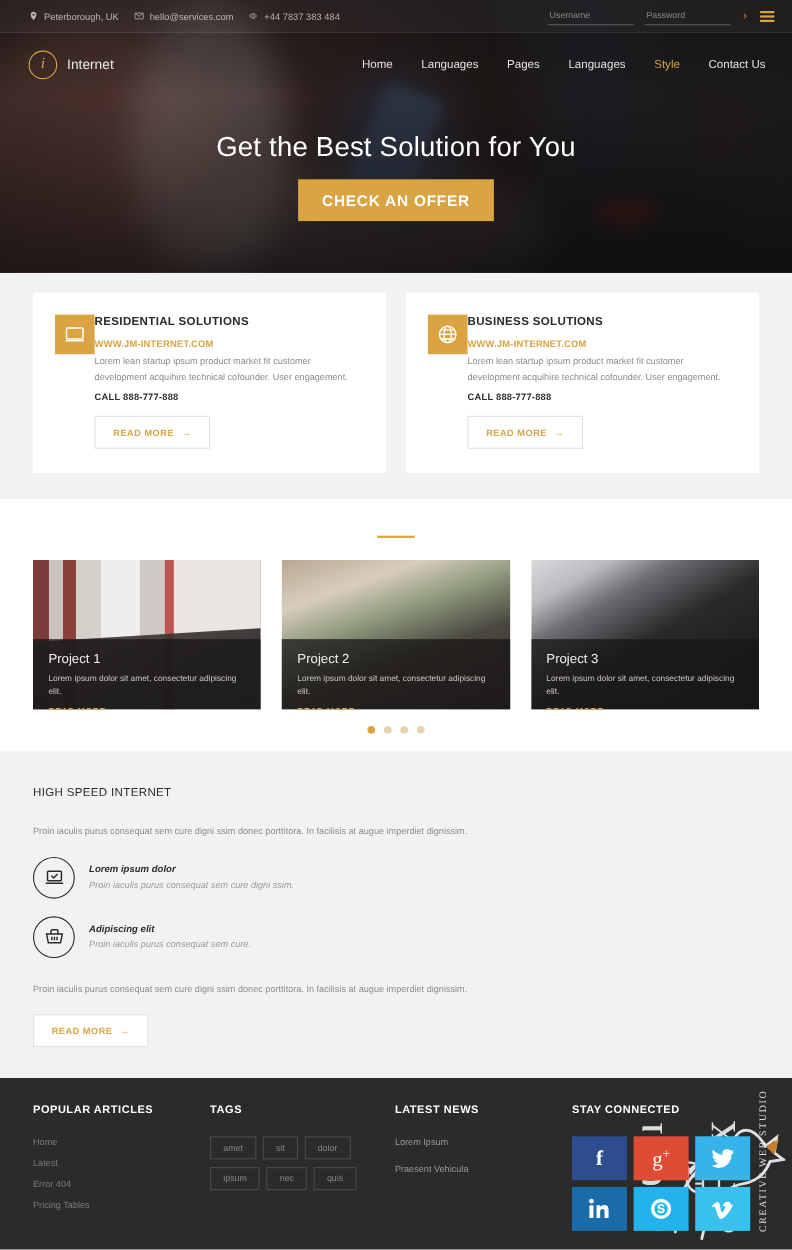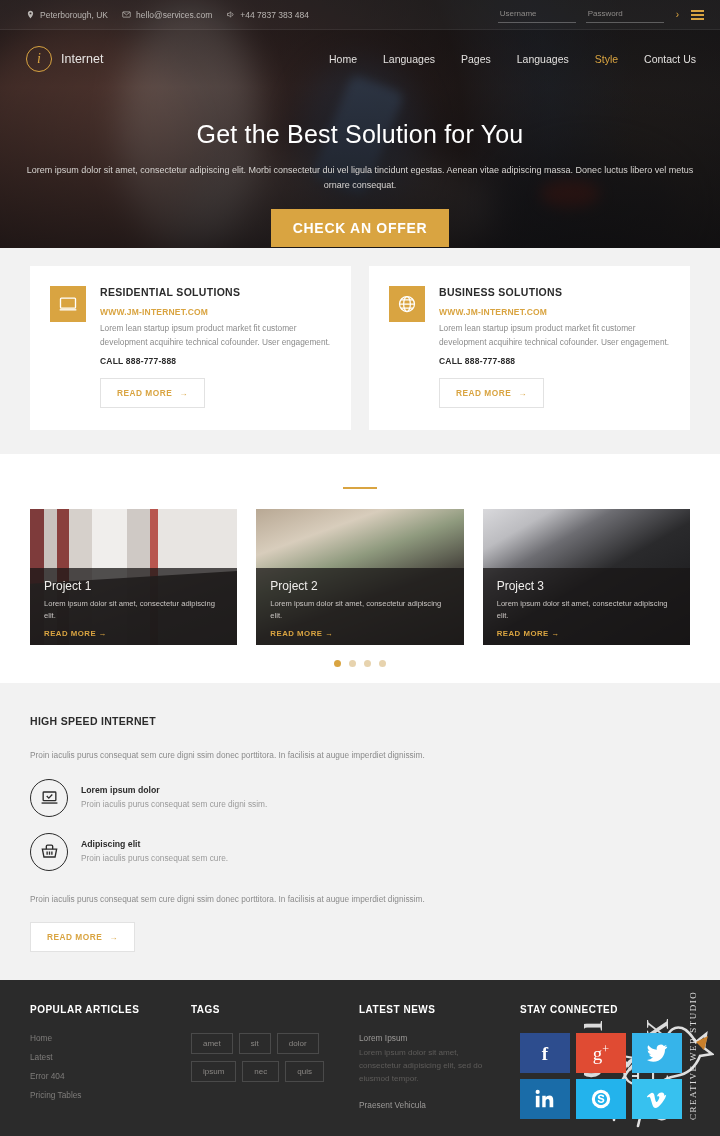--- a/index.html
+++ b/index.html
@@ -92,21 +92,21 @@
   }
   .btn-primary {
     display: inline-block; background: #d9a441; color: #fff;
     font-size: 14px; font-weight: bold; letter-spacing: .7px;
     padding: 11px 22px; border: none; cursor: pointer;
     font-family: inherit;
   }
 
   
   .services { background: #f2f2f2; padding: 18px 30px 24px; display: flex; gap: 18px; }
-  .card { flex: 1; background: #fff; padding: 20px 20px 22px; display: flex; gap: 14px; }
+  .card { flex: 1; background: #fff; padding: 20px 20px 22px; display: flex; }
   .card-icon {
     width: 36px; height: 36px; flex: 0 0 36px; background: #d9a441;
     display: flex; align-items: center; justify-content: center;
   }
   .card-icon svg { width: 20px; height: 20px; }
   .card-title { font-size: 10.5px; font-weight: bold; color: #2b2b2b; letter-spacing: .3px; margin-bottom: 9px; }
   .card-url { font-size: 8.5px; font-weight: bold; color: #d9a441; letter-spacing: .2px; margin-bottom: 4px; }
   .card-desc { font-size: 8.3px; color: #8b8b8b; line-height: 1.7; margin-bottom: 7px; }
   .card-call { font-size: 8.5px; font-weight: bold; color: #2b2b2b; letter-spacing: .2px; margin-bottom: 12px; }
   .btn-outline {
@@ -126,21 +126,21 @@
   }
   .proj-img { position: absolute; inset: 0; }
   .p1 { background:
       linear-gradient(90deg,#7e3b3b 0 7%, #c9c2bd 7% 13%, #8a3f3c 13% 19%, #d6d0cb 19% 30%, #f0eeec 30% 47%, #cfc9c5 47% 58%, #b8564f 58% 62%, #e8e5e2 62% 100%),
       #ddd; }
   .p1:after { content:""; position:absolute; left:0; bottom:0; width:100%; height:58%;
       background: linear-gradient(160deg,#4a4442 0%, #2e2b2a 60%, #232120 100%); opacity:.92; clip-path: polygon(0 22%,100% 6%,100% 100%,0 100%); }
   .p2 { background: linear-gradient(160deg,#b8a894 0%, #d8cdbc 22%, #8f9a7e 40%, #4a4840 62%, #2c2a27 100%); }
   .p3 { background: linear-gradient(150deg,#d9d9dc 0%, #bcbcc0 16%, #6d6d72 30%, #2a2a2c 52%, #151517 100%); }
   .proj-overlay {
-    position: absolute; left: 0; right: 0; bottom: 0; height: 77px;
+    position: absolute; left: 0; right: 0; bottom: 0; height: 64px;
     background: rgba(24,22,21,.74);
     padding: 11px 14px;
   }
   .proj-name { color: #f0eeec; font-size: 12px; margin-bottom: 5px; }
   .proj-desc { color: #c9c5c2; font-size: 7.6px; line-height: 1.6; margin-bottom: 7px; }
   .proj-more { color: #d9a441; font-size: 7.8px; font-weight: bold; letter-spacing: .5px; cursor: pointer; }
   .dots { display: flex; justify-content: center; gap: 8px; margin-top: 15px; }
   .dot { width: 7px; height: 7px; border-radius: 50%; background: #e7d3ae; cursor: pointer; }
   .dot.active { background: #d9a441; }
 
@@ -152,23 +152,23 @@
   .gauge-inner {
     position: absolute; left: 17px; top: 17px; width: 84px; height: 84px;
     border-radius: 50%; background: #2b2b2b;
     display: flex; flex-direction: column; align-items: center; justify-content: center;
   }
   .g-upto { color: #c9c5c2; font-size: 8.5px; margin-bottom: -2px; }
   .g-num { color: #fff; font-size: 27px; line-height: 1.05; font-weight: normal; }
   .g-unit { color: #c9c5c2; font-size: 8.5px; margin-top: -1px; }
 
   .speed-mid { flex: 1; padding-top: 8px; }
-  .speed-title { font-size: 10.5px; font-weight: bold; color: #2b2b2b; letter-spacing: .3px; margin-bottom: 10px; }
+  .speed-title { font-size: 10.5px; font-weight: normal; color: #2b2b2b; letter-spacing: .3px; margin-bottom: 10px; }
   .speed-p { font-size: 8.3px; color: #8b8b8b; line-height: 1.75; margin-top: 21px; }
-  .feat-list { margin: 16px 0 14px; }
+  .feat-list { margin: 16px 0 14px; font-style: italic; }
   .feat { display: flex; gap: 13px; align-items: center; margin-bottom: 16px; }
   .feat-ico {
     flex: 0 0 38px; width: 38px; height: 38px; border-radius: 50%;
     border: 1.6px solid #2b2b2b; display: flex; align-items: center; justify-content: center;
   }
   .feat-ico svg { width: 19px; height: 19px; }
   .feat-h { font-size: 8.7px; font-weight: bold; color: #2b2b2b; margin-bottom: 3px; }
   .feat-p { font-size: 8.3px; color: #9a9a9a; line-height: 1.5; }
   .speed-btnwrap { margin-top: 16px; }
 
@@ -283,21 +283,20 @@
         <a>Languages</a>
         <a>Pages</a>
         <a>Languages</a>
         <a class="active">Style</a>
         <a>Contact Us</a>
       </nav>
     </div>
 
     <div class="hero-body">
       <h1 class="hero-title">Get the Best Solution for You</h1>
-      <p class="hero-sub">Lorem ipsum dolor sit amet, consectetur adipiscing elit. Morbi consectetur dui vel ligula tincidunt egestas. Aenean vitae adipiscing massa. Donec luctus libero vel metus ornare consequat.</p>
       <button class="btn-primary">CHECK AN OFFER</button>
     </div>
   </section>
 
   <section class="services">
     <div class="card">
       <div class="card-icon">
         <svg viewBox="0 0 24 24" fill="none" stroke="#fff" stroke-width="1.6">
             <rect x="3" y="5" width="18" height="12" rx="1"></rect>
             <path d="M2 19h20"></path>
@@ -463,21 +462,20 @@
         <span class="tag">ipsum</span>
         <span class="tag">nec</span>
         <span class="tag">quis</span>
       </div>
     </div>
 
     <div class="fcol">
       <div class="f-title">LATEST NEWS</div>
       <div class="news-item">
         <div class="news-h">Lorem Ipsum</div>
-        <div class="news-p">Lorem ipsum dolor sit amet, consectetur adipisicing elit, sed do eiusmod tempor.</div>
       </div>
       <div class="news-item">
         <div class="news-h">Praesent Vehicula</div>
 
       </div>
     </div>
 
     <div class="fcol social-col">
       <div class="f-title">STAY CONNECTED</div>
       <div class="social-grid">

